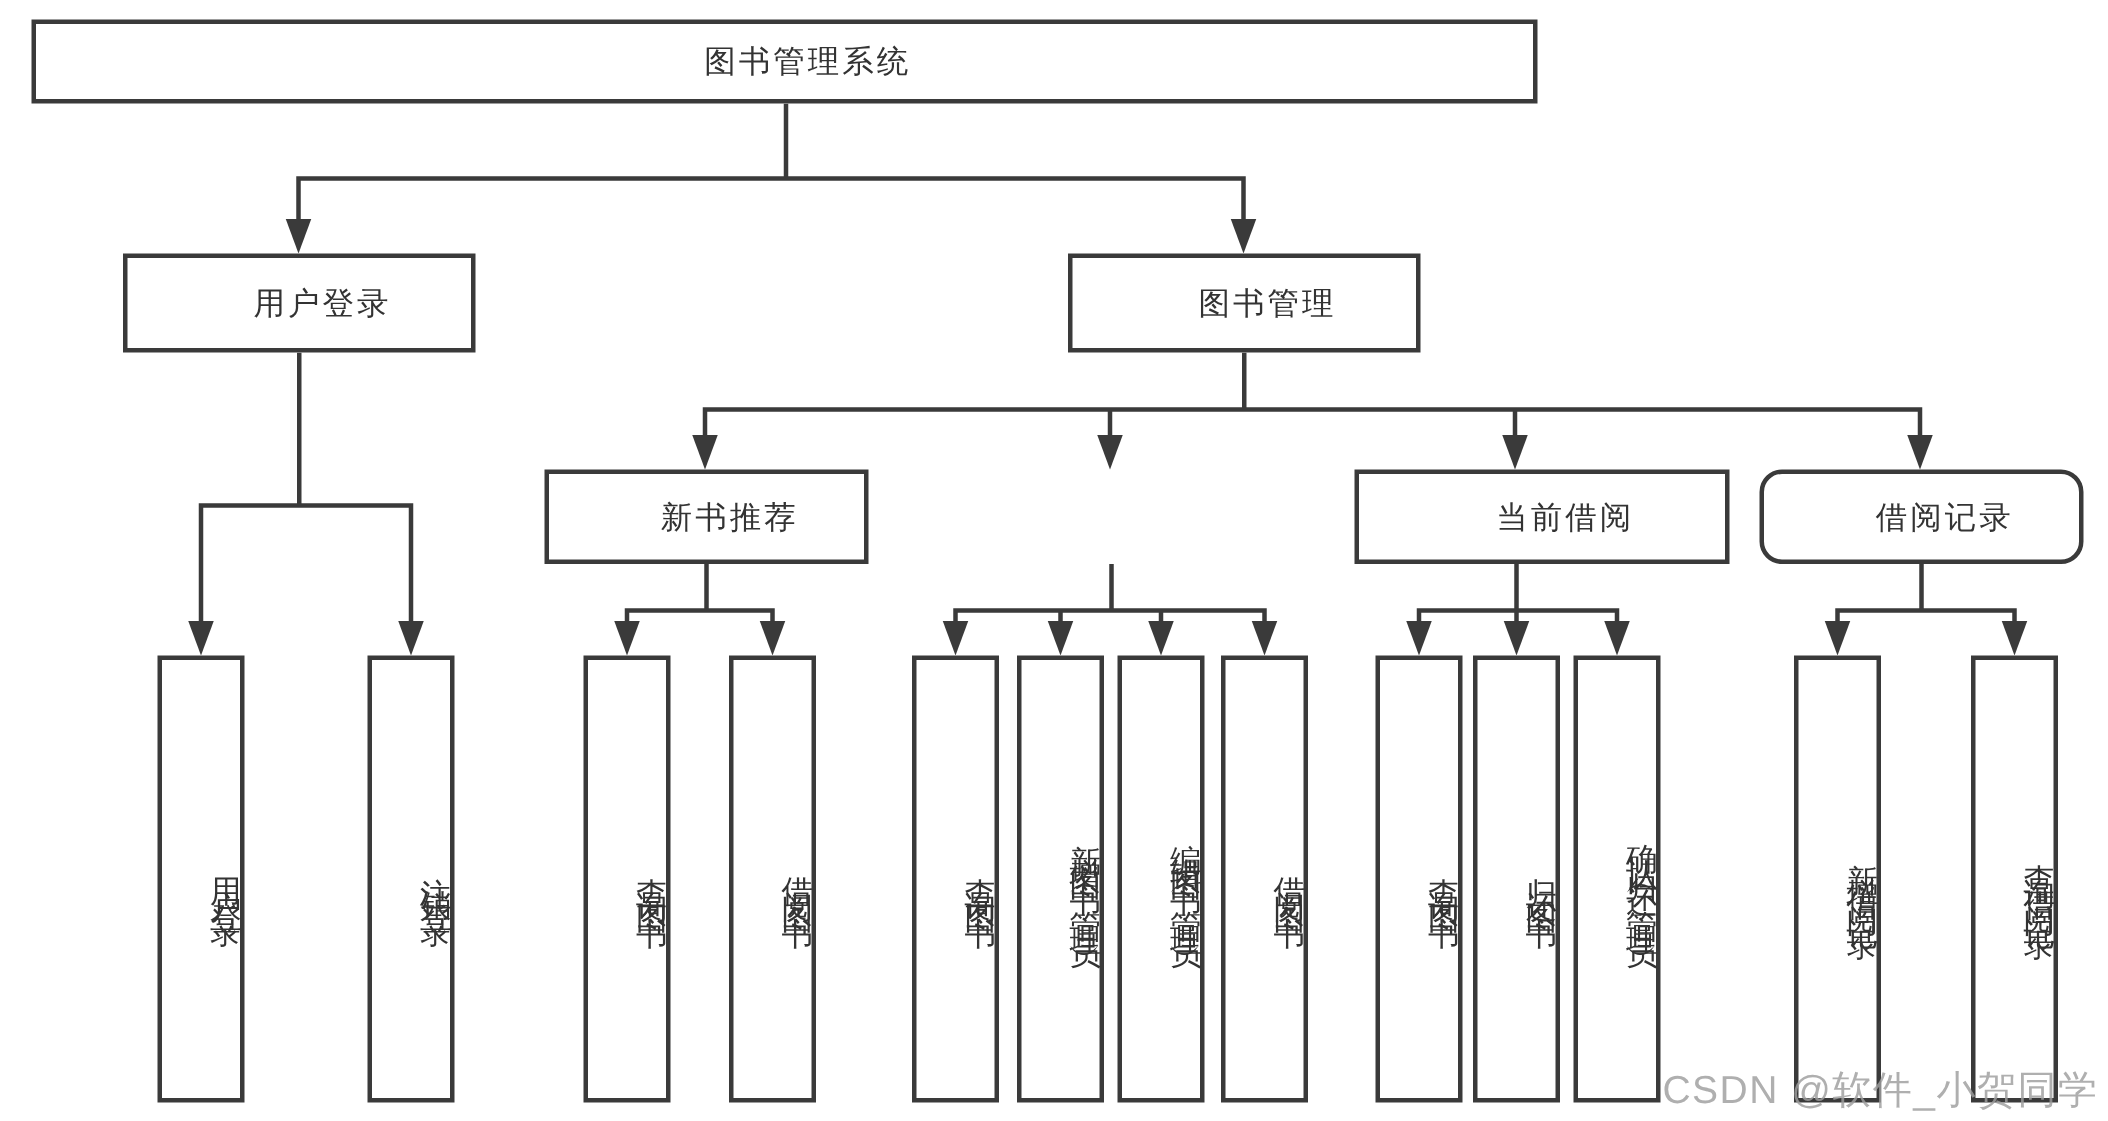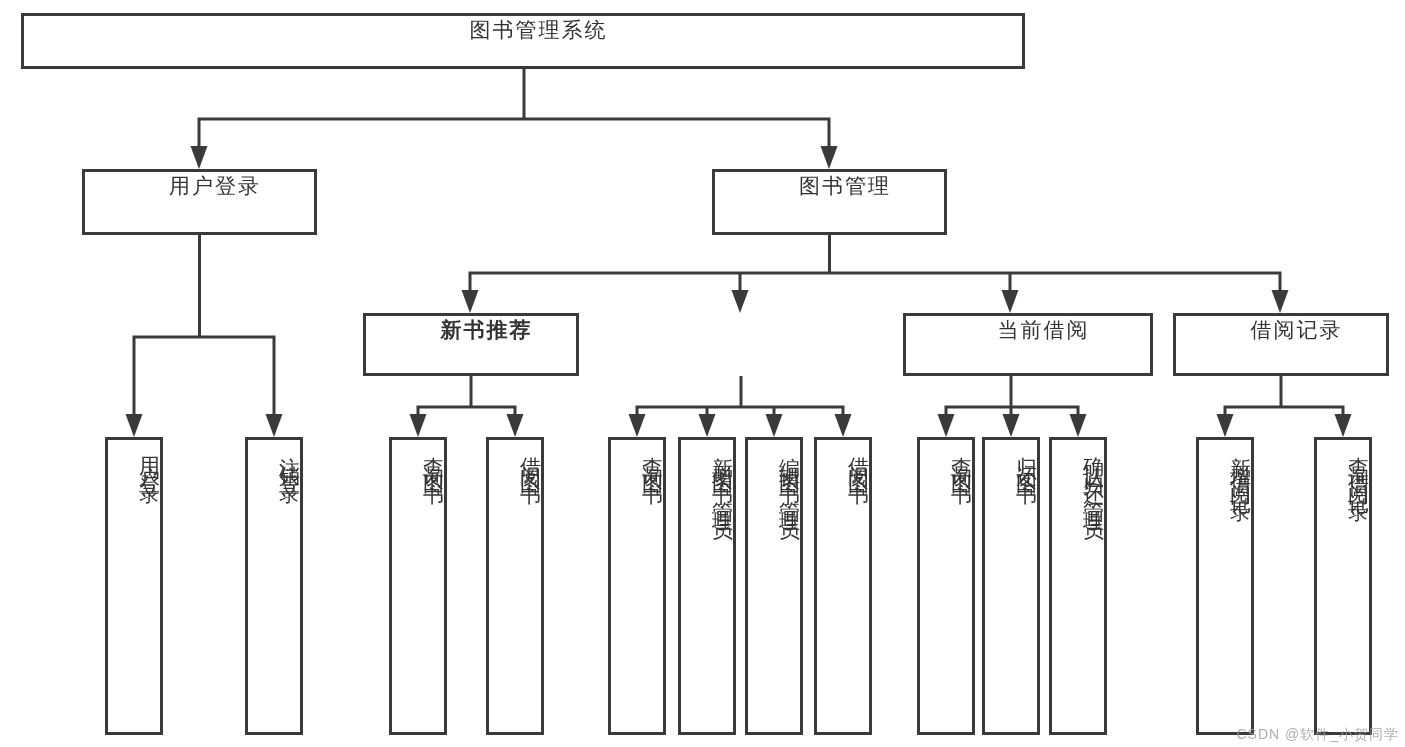--- a/index.html
+++ b/index.html
@@ -16,21 +16,21 @@
     left: 0; top: 0;
     width: 1405px; height: 747px;
     z-index: 1;
   }
   .node {
     position: absolute;
     box-sizing: border-box;
     border: 3px solid #3a3a3a;
     background: #ffffff;
     display: flex;
-    align-items: flex-start;
+    align-items: center;
     justify-content: center;
     color: #333333;
     z-index: 2;
     padding-left: 31px;
   }
   .h-label {
     font-size: 21px;
     letter-spacing: 2px;
     white-space: nowrap;
     color: #333333;
@@ -39,43 +39,43 @@
     writing-mode: vertical-rl;
     font-size: 21px;
     letter-spacing: 9px;
     line-height: 1.05;
     color: #333333;
   }
   
   #n-root   { left: 21px;  top: 13px;  width: 1004px; height: 56px; }
   #n-login  { left: 82px;  top: 169px; width: 235px;  height: 66px; }
   #n-mgmt   { left: 712px; top: 169px; width: 235px;  height: 66px; }
-  #n-rec    { left: 363px; top: 313px; width: 216px;  height: 63px; font-weight: bold; }
+  #n-rec    { left: 363px; top: 313px; width: 216px;  height: 63px; }
   #n-borrow { left: 633px; top: 313px; width: 216px;  height: 63px; }
   #n-cur    { left: 903px; top: 313px; width: 250px;  height: 63px; }
-  #n-record { left: 1173px;top: 313px; width: 216px;  height: 63px; }
+  #n-record { left: 1173px;top: 313px; width: 216px;  height: 63px; border-radius: 15px; }
   .leaf { top: 437px; width: 58px; height: 298px; }
   #l-1  { left: 105px; }
   #l-2  { left: 245px; }
   #l-3  { left: 389px; }
   #l-4  { left: 486px; }
   #l-5  { left: 608px; }
   #l-6  { left: 678px; }
   #l-7  { left: 745px; }
   #l-8  { left: 814px; }
   #l-9  { left: 917px; }
   #l-10 { left: 982px; }
   #l-11 { left: 1049px; }
   #l-12 { left: 1196px; }
   #l-13 { left: 1314px; }
   #watermark {
     position: absolute;
     right: 6px;
     bottom: 3px;
-    font-size: 14px;
+    font-size: 26px;
     letter-spacing: 1px;
     color: #9e9e9e;
     opacity: 0.82;
     z-index: 10;
     white-space: nowrap;
   }
 </style>
 </head>
 <body>
 

